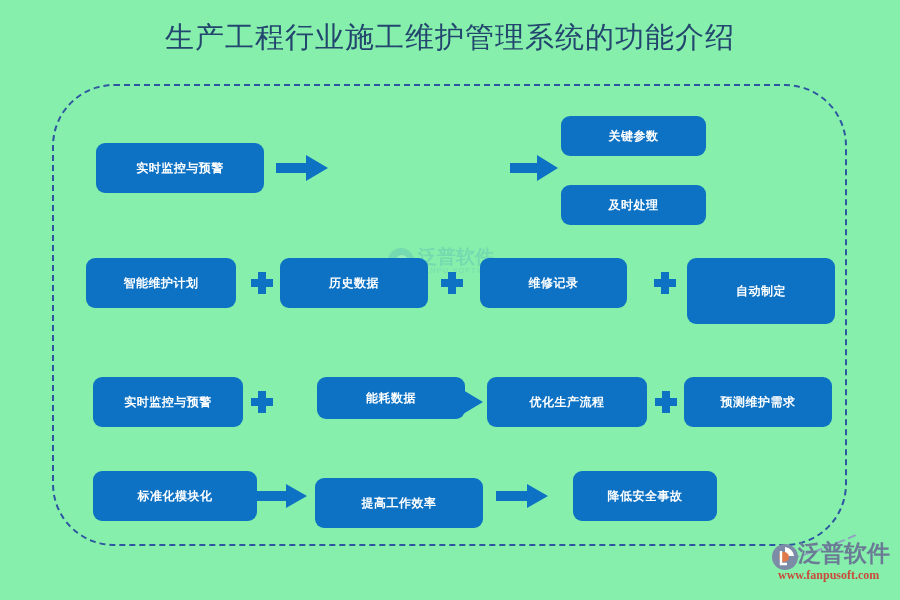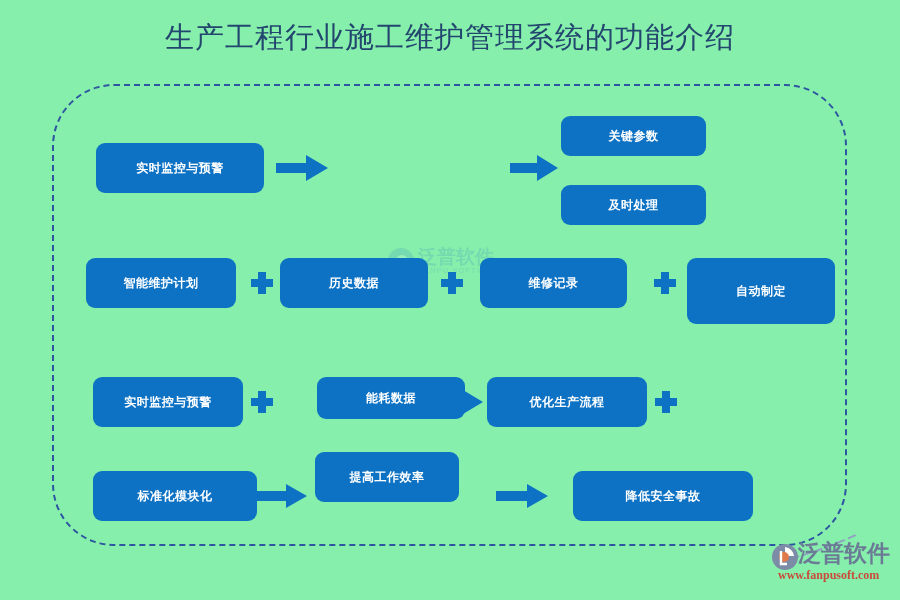--- a/index.html
+++ b/index.html
@@ -191,38 +191,39 @@
   <div class="arrow" style="left:437px; top:390px;">
     <svg width="46" height="24" viewBox="0 0 46 24">
       <polygon points="0,7 26,7 26,0 46,12 26,24 26,17 0,17" fill="#0d72c4"></polygon>
     </svg>
   </div>
 
   <div class="box" style="left:487px; top:377px; width:160px; height:50px;text-align:center;">优化生产流程</div>
 
   <div class="plus" style="left:655px; top:391px;"></div>
 
+  <div class="box" style="left:684px; top:377px; width:148px; height:50px;">预测维护需求</div>
 
   <div class="box" style="left:93px; top:471px; width:164px; height:50px;">标准化模块化</div>
 
   <div class="arrow" style="left:255px; top:484px;">
     <svg width="52" height="24" viewBox="0 0 52 24">
       <polygon points="0,7 31,7 31,0 52,12 31,24 31,17 0,17" fill="#0d72c4"></polygon>
     </svg>
   </div>
 
-  <div class="box" style="left:315px; top:452px; width:144px; height:50px;">提高工作效率</div>
+  <div class="box" style="left:315px; top:478px; width:168px; height:50px;">提高工作效率</div>
 
   <div class="arrow" style="left:496px; top:484px;">
     <svg width="52" height="24" viewBox="0 0 52 24">
       <polygon points="0,7 31,7 31,0 52,12 31,24 31,17 0,17" fill="#0d72c4"></polygon>
     </svg>
   </div>
 
-  <div class="box" style="left:573px; top:471px; width:180px; height:50px;text-align:right;">降低安全事故</div>
+  <div class="box" style="left:573px; top:471px; width:144px; height:50px;text-align:right;">降低安全事故</div>
 
   <div class="logo">
     <svg class="logo-swoosh" viewBox="0 0 70 26">
       <path d="M2 24 C 20 20, 46 10, 66 1" stroke="#8fa3c0" stroke-width="2" fill="none" stroke-dasharray="7 5" stroke-linecap="round"></path>
     </svg>
     <svg class="logo-mark" viewBox="0 0 30 30">
       <path d="M15 2 A13 13 0 1 0 15 28 A13 13 0 1 0 15 2 Z" fill="#7d8ca6"></path>
       <path d="M15 5 A10 10 0 0 1 24 14 L15 14 Z" fill="#ffffff"></path>
       <circle cx="14" cy="15" r="5" fill="#e07a4a"></circle>
       <path d="M11 9 L11 22 L17 22" stroke="#ffffff" stroke-width="2.4" fill="none"></path>

